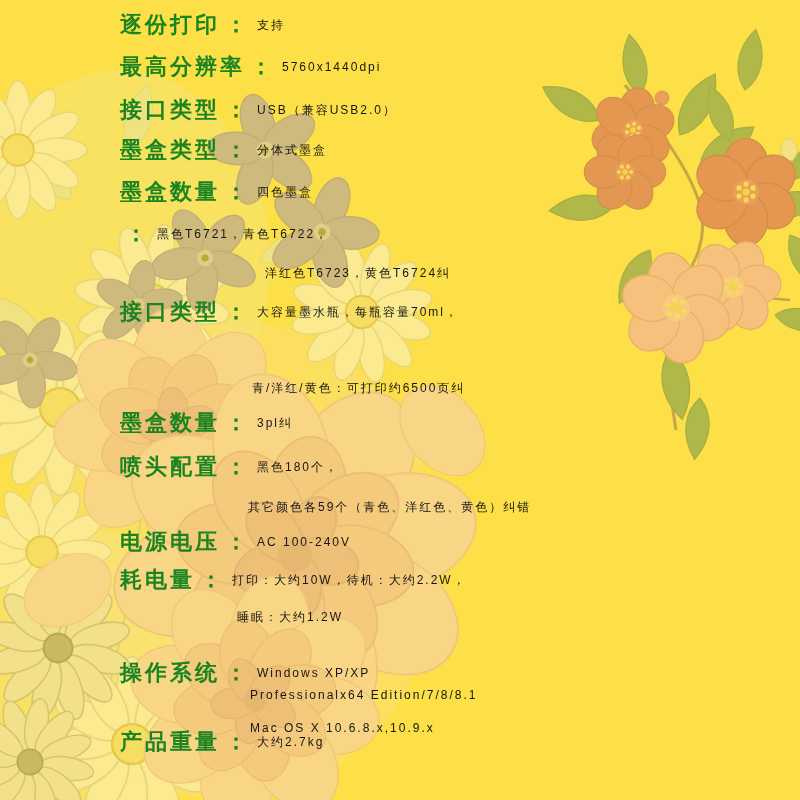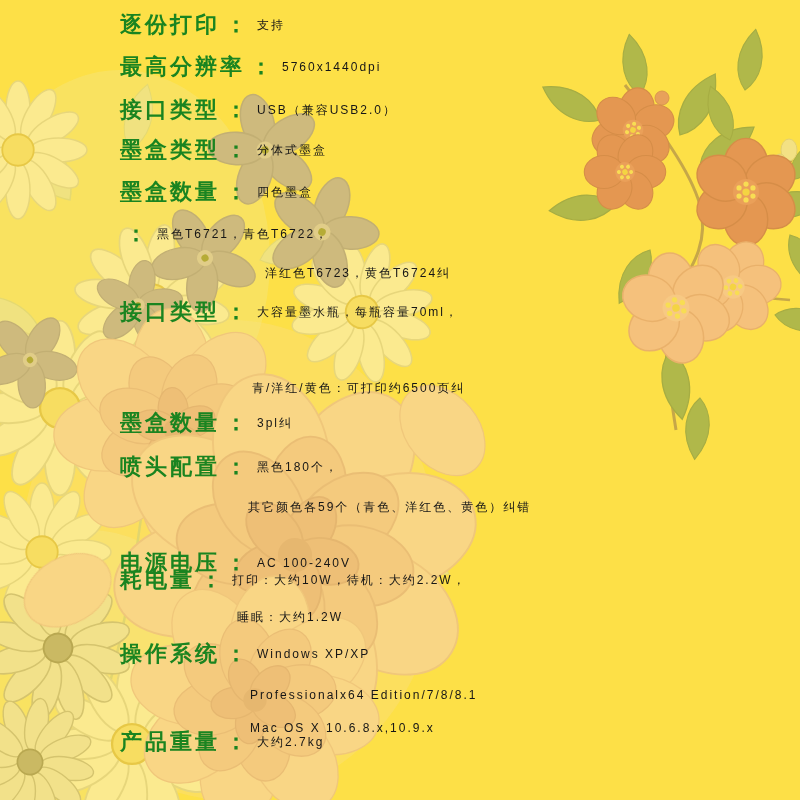--- a/index.html
+++ b/index.html
@@ -250,34 +250,34 @@
         <span class="val">3pl纠</span>
     </div>
     <div class="line" style="top:447px">
       <span class="lbl">喷头配置</span>
         <span class="lbl colon">：</span>
         <span class="val">黑色180个，</span>
     </div>
     <div class="line" style="top:487px;left:248px">
       <span class="val">其它颜色各59个（青色、洋红色、黄色）纠错</span>
     </div>
-    <div class="line" style="top:543px">
+    <div class="line" style="top:522px">
       <span class="lbl">电源电压</span>
         <span class="lbl colon">：</span>
         <span class="val">AC 100-240V</span>
     </div>
     <div class="line" style="top:560px">
       <span class="lbl">耗电量</span>
         <span class="lbl colon">：</span>
         <span class="val">打印：大约10W，待机：大约2.2W，</span>
     </div>
     <div class="line" style="top:597px;left:237px">
       <span class="val">睡眠：大约1.2W</span>
     </div>
-    <div class="line" style="top:634px">
+    <div class="line" style="top:653px">
       <span class="lbl">操作系统</span>
         <span class="lbl colon">：</span>
         <span class="val">Windows XP/XP</span>
     </div>
     <div class="line" style="top:675px;left:250px">
       <span class="val">Professionalx64 Edition/7/8/8.1</span>
     </div>
     <div class="line" style="top:708px;left:250px">
       <span class="val">Mac OS X 10.6.8.x,10.9.x</span>
     </div>

